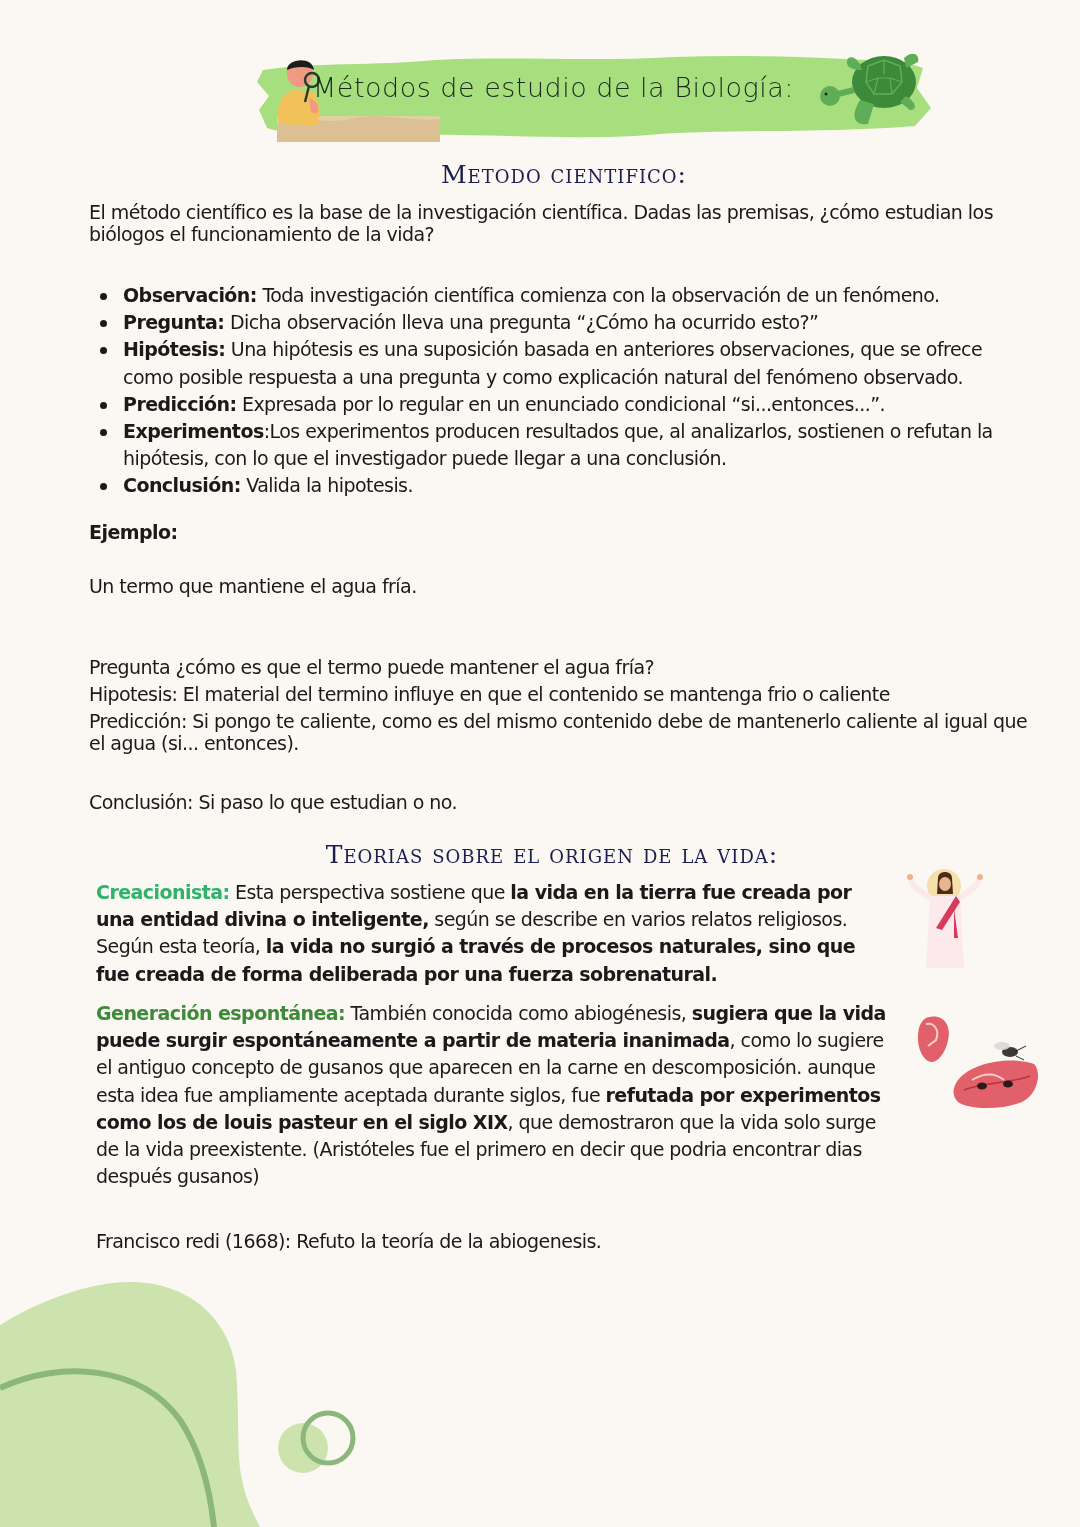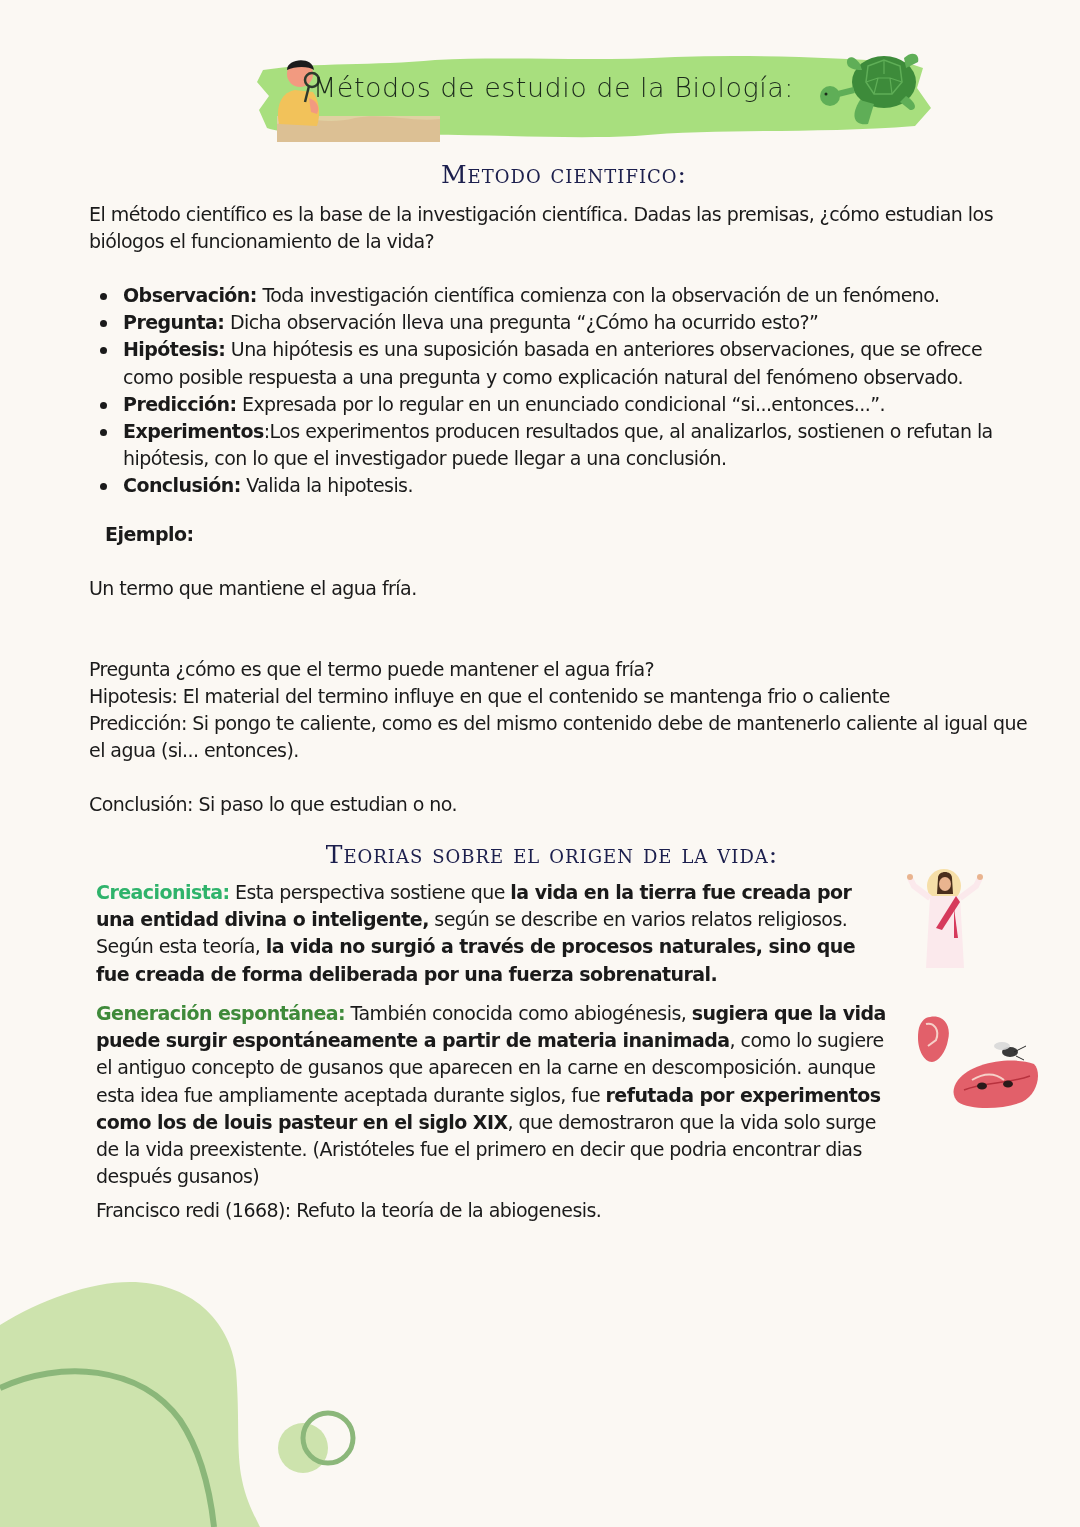--- a/index.html
+++ b/index.html
@@ -35,34 +35,34 @@
     font-weight: normal;
     font-variant: small-caps;
     color: #1c1f4d;
     letter-spacing: 1px;
     white-space: nowrap;
   }
   .t1 { left: 0; width: 1080px; text-align: center; top: 160px; font-size: 25px; padding-left: 48px; }
   .t2 { left: 0; width: 1080px; text-align: center; top: 840px; font-size: 25px; padding-left: 24px; }
 
   .text {
-    position: absolute; font-size: 19px; line-height: 27px;
+    position: absolute; font-size: 19px; line-height: 22px;
     font-family: "DejaVu Sans", sans-serif;
     letter-spacing: -0.55px;
   }
   .intro { left: 89px; top: 201px; width: 940px; }
 
   ul.steps { position: absolute; left: 96px; top: 282px; width: 935px; list-style: none; font-size: 19px; line-height: 27.2px; letter-spacing: -0.55px; }
   ul.steps li { position: relative; padding-left: 27px; }
   ul.steps li::before {
     content: ""; position: absolute; left: 4px; top: 11px; width: 7px; height: 7px; border-radius: 50%; background: #1a1a1a;
   }
   b { font-weight: bold; }
 
-  .ej-title { left: 89px; top: 521px; font-weight: bold; margin-left: 16px; }
+  .ej-title { left: 89px; top: 521px; font-weight: bold; }
   .ej-line { left: 89px; width: 940px; }
 
   .theory { position: absolute; left: 96px; width: 800px; font-size: 19px; line-height: 27.2px; letter-spacing: -0.55px; }
   .lbl-crea { color: #2fb36b; font-weight: bold; }
   .lbl-gen { color: #3f8a3a; font-weight: bold; }
 
   .jesus-icon { position: absolute; left: 900px; top: 868px; width: 90px; height: 110px; }
   .meat-icon { position: absolute; left: 912px; top: 1010px; width: 130px; height: 110px; }
 
   .blob { position: absolute; left: 0; top: 1270px; width: 400px; height: 257px; }
@@ -149,21 +149,21 @@
     <path d="M46,70 C60,52 100,46 122,54 C130,62 126,84 110,92 C90,100 58,100 46,92 C40,86 40,78 46,70 Z" fill="#e2606a"></path>
     <path d="M52,80 C70,72 96,74 118,66" stroke="#b8323e" stroke-width="1.5" fill="none"></path>
     <path d="M60,70 C70,64 82,62 92,70" stroke="#f6d0c8" stroke-width="2" fill="none"></path>
     <ellipse cx="70" cy="76" rx="5" ry="3.5" fill="#2a1a1a"></ellipse>
     <ellipse cx="96" cy="74" rx="5" ry="3.5" fill="#2a1a1a"></ellipse>
     <ellipse cx="98" cy="42" rx="8" ry="5" fill="#3a3a3a"></ellipse>
     <ellipse cx="90" cy="36" rx="8" ry="4" fill="#d8d8d8" opacity="0.9"></ellipse>
     <path d="M102,42 L114,36 M104,46 L112,50" stroke="#2a2a2a" stroke-width="1"></path>
   </svg>
 
-  <p class="theory" style="top:1197px;">Francisco redi (1668): Refuto la teoría de la abiogenesis.</p>
+  <p class="theory" style="top:1228px;">Francisco redi (1668): Refuto la teoría de la abiogenesis.</p>
 
   <svg class="blob" viewBox="0 0 400 257">
     <path d="M0,55 C40,30 90,12 130,12 C190,12 230,50 236,100 C240,150 236,180 242,210 C246,230 254,245 260,257 L0,257 Z" fill="#cde3ad"></path>
     <path d="M0,118 C60,90 140,95 180,150 C200,180 210,220 214,257" stroke="#8bb77a" stroke-width="6" fill="none"></path>
     <circle cx="303" cy="178" r="25" fill="#cde3ad"></circle>
     <circle cx="328" cy="168" r="25" fill="none" stroke="#8bb77a" stroke-width="5"></circle>
   </svg>
 </div>
 
 </body></html>

